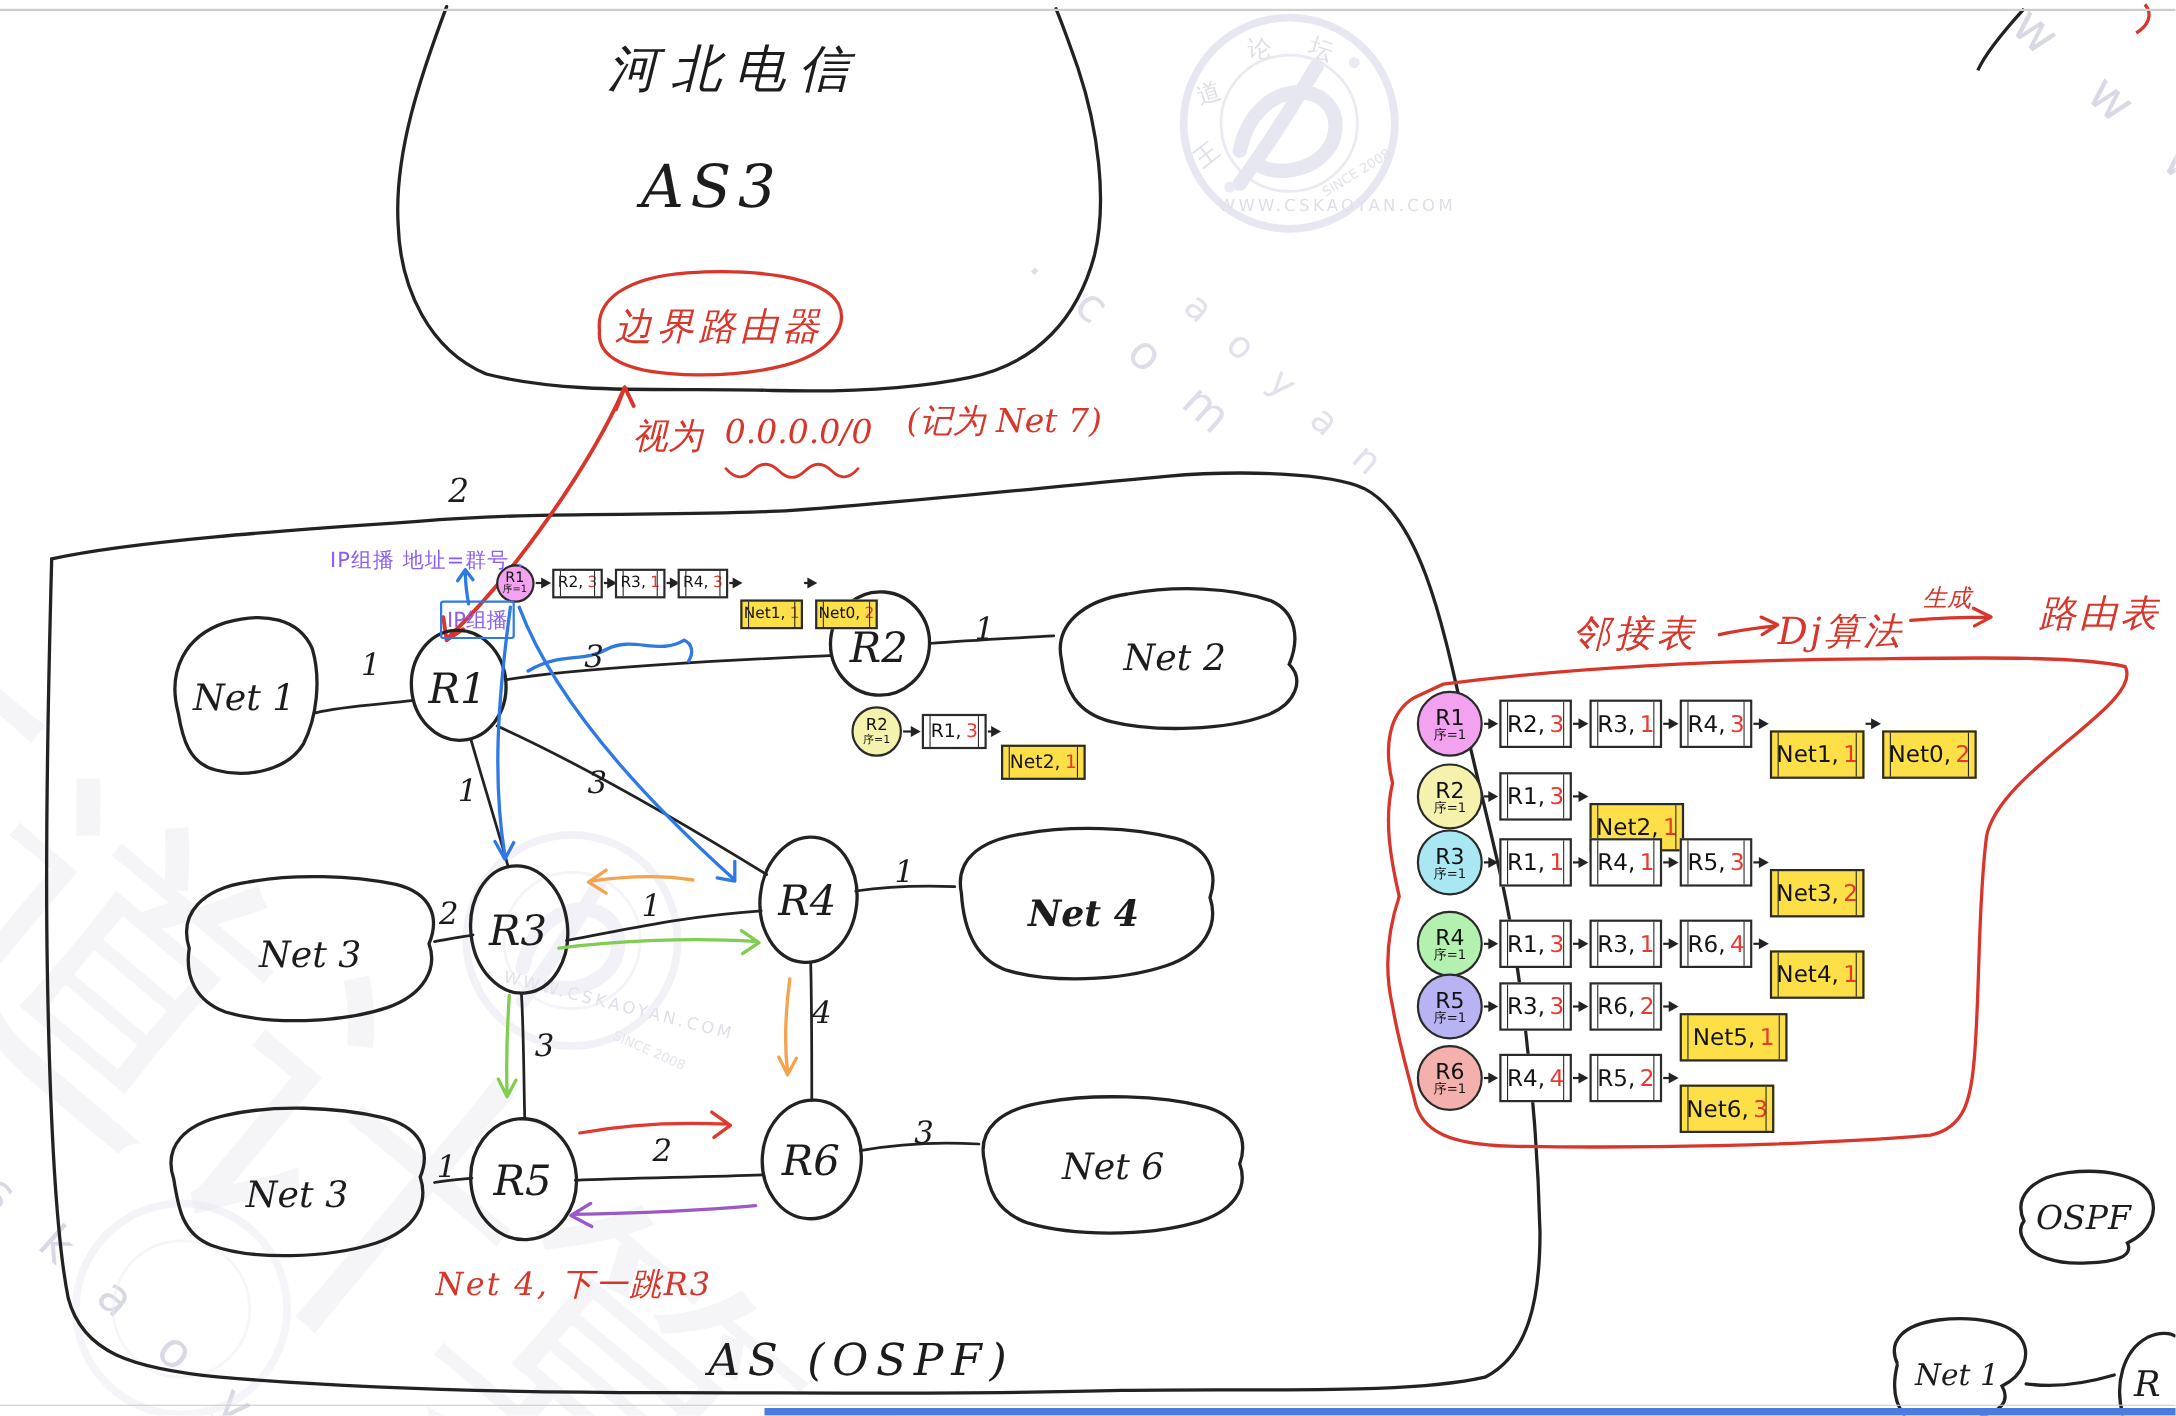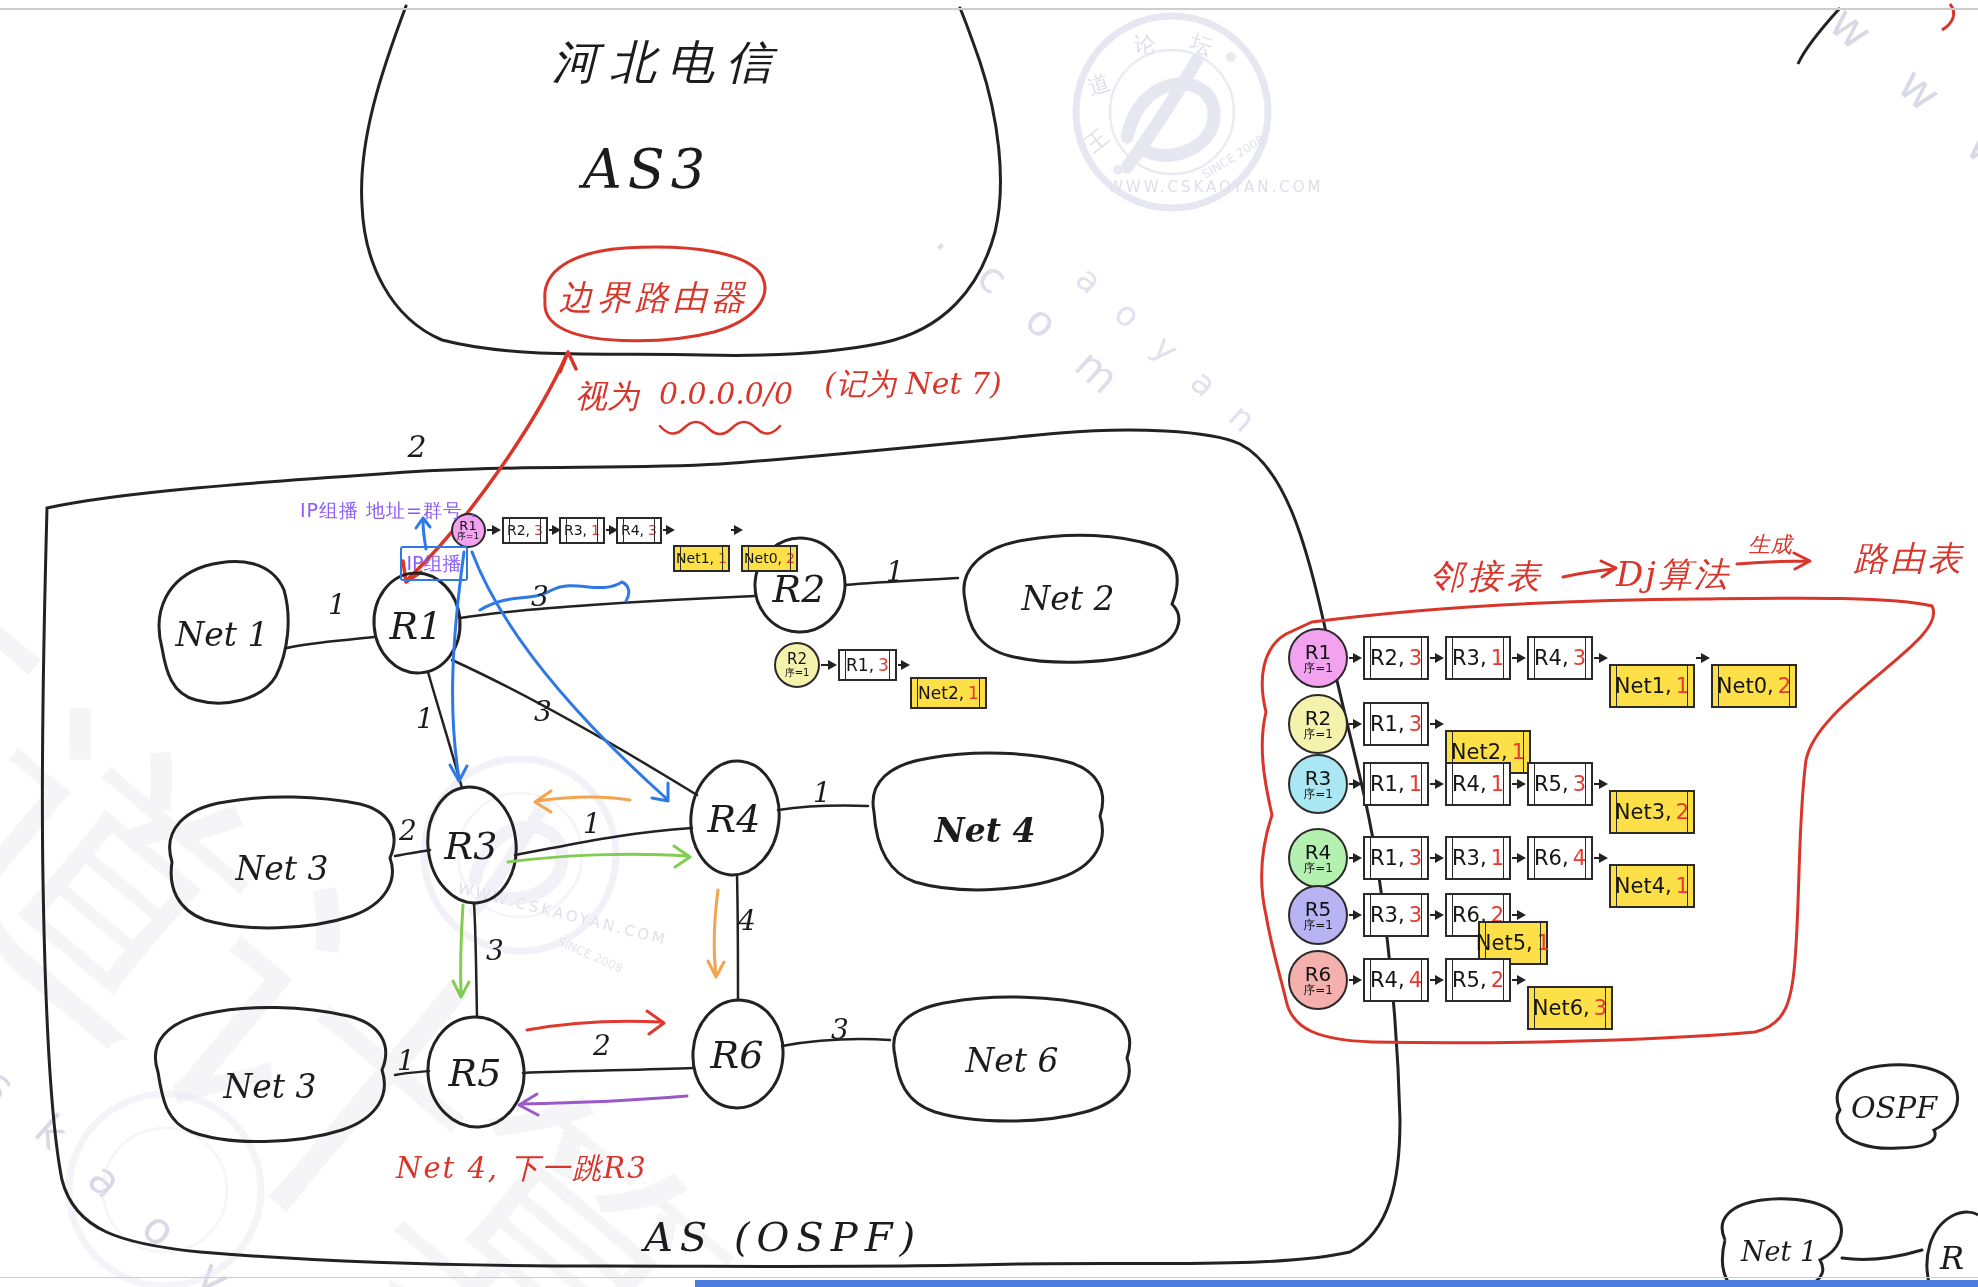--- a/index.html
+++ b/index.html
@@ -280,21 +280,21 @@
       <div class="lbox" style="left: 1363px; top: 893px; width: 66px; height: 44px; font-size: 21px;">
         <span class="bname">R3,</span>
         <span class="bcost">3</span>
       </div>
       <div class="larrow" style="left: 1430px; top: 914px; width: 6px;"></div>
       <div class="lbox" style="left: 1445px; top: 893px; width: 66px; height: 44px; font-size: 21px;">
         <span class="bname">R6,</span>
         <span class="bcost">2</span>
       </div>
       <div class="larrow" style="left: 1512px; top: 914px; width: 6px;"></div>
-      <div class="lbox netbox" style="left: 1478px; top: 893px; width: 70px; height: 44px; font-size: 21px;">
+      <div class="lbox netbox" style="left: 1527px; top: 893px; width: 98px; height: 44px; font-size: 21px;">
         <span class="bname">Net5,</span>
         <span class="bcost">1</span>
       </div>
       <div class="lnode" style="left: 1288px; top: 950px; width: 60px; height: 60px; background: rgb(244, 176, 173);">
         <span style="font-size: 20px;">R6</span>
         <span style="font-size: 12px;">序=1</span>
       </div>
       <div class="larrow" style="left: 1349px; top: 979px; width: 5px;"></div>
       <div class="lbox" style="left: 1363px; top: 958px; width: 66px; height: 44px; font-size: 21px;">
         <span class="bname">R4,</span>

